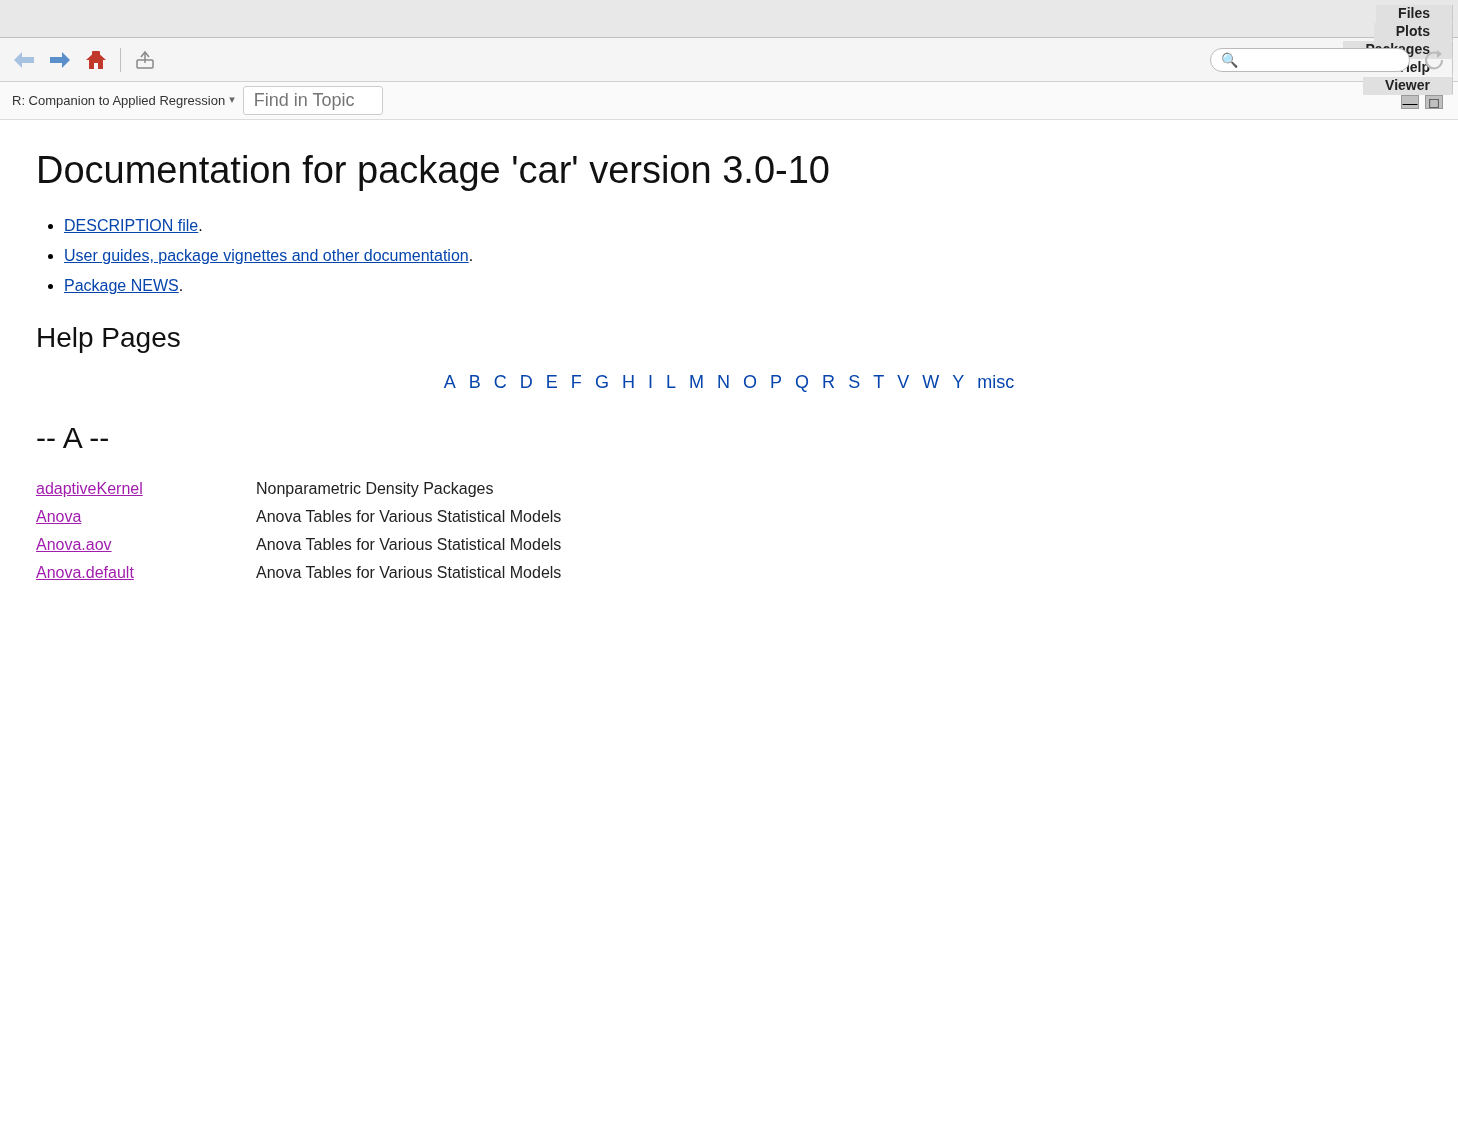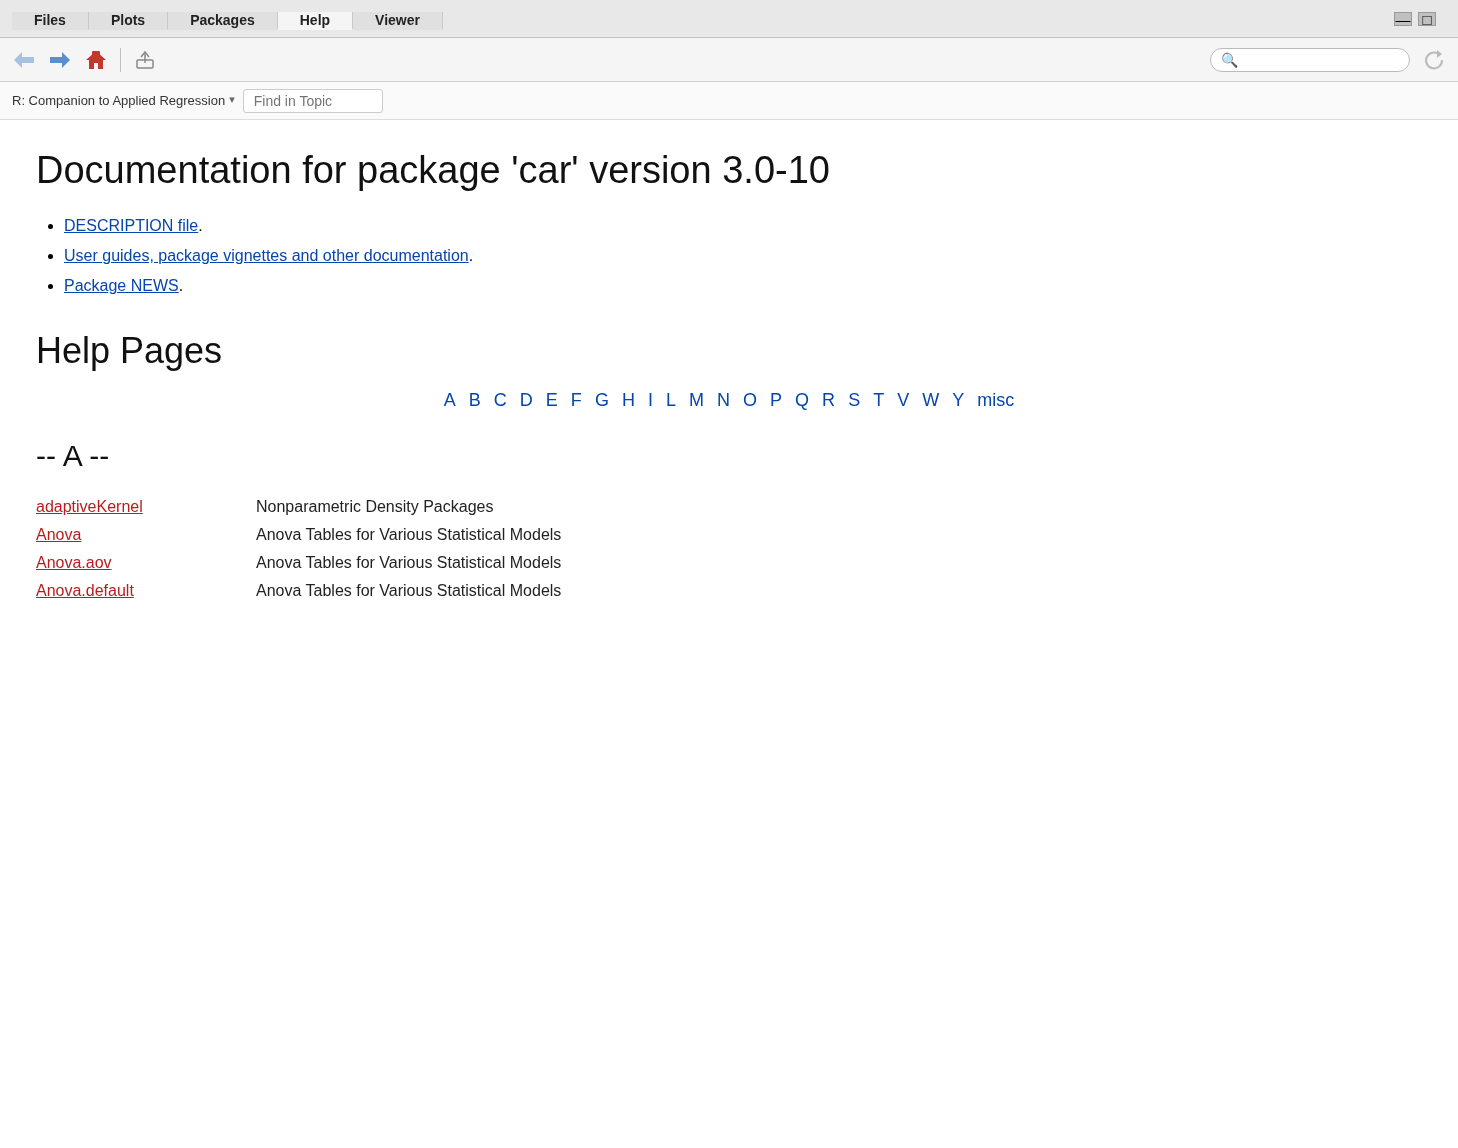--- a/index.html
+++ b/index.html
@@ -1,25 +1,26 @@
 <!DOCTYPE html>
 <html><head>
   <meta charset="utf-8">
   <style>
     * { box-sizing: border-box; margin: 0; padding: 0; }
     body { font-family: -apple-system, BlinkMacSystemFont, 'Segoe UI', Arial, sans-serif; background: #f0f0f0; font-size: 15px; }
 
     
     .tab-bar {
       display: flex;
-      align-items: flex-start;
+      align-items: flex-end;
       background: #e8e8e8;
       border-bottom: 1px solid #c0c0c0;
-      padding: 12px;
+      padding: 5px;
       height: 38px;
+      flex-direction: column;
     }
     .tab {
       padding: 0 22px;
       display: flex;
       align-items: center;
       font-weight: bold;
       font-size: 14px;
       cursor: pointer;
       border-right: 1px solid #c8c8c8;
       background: #e0e0e0;
@@ -117,21 +118,21 @@
       color: #333;
       display: flex;
       align-items: flex-start;
       gap: 4px;
     }
     .breadcrumb-arrow { color: #666; font-size: 11px; }
     .find-input {
       border: 1px solid #ccc;
       border-radius: 3px;
       padding: 3px 10px;
-      font-size: 14px;
+      font-size: 18px;
       color: #999;
       background: white;
       width: 140px;
       outline: none;
     }
 
     
     .content {
       background: white;
       padding: 28px 36px 40px 36px;
@@ -141,27 +142,27 @@
     .page-title {
       font-size: 38px;
       font-weight: normal;
       color: #111;
       margin-bottom: 17px;
       line-height: 1.2;
     }
     .intro-links {
       list-style: disc;
       padding-left: 28px;
-      margin-bottom: 28px;
+      margin-bottom: 20px;
       line-height: 1.9;
     }
     .intro-links li { font-size: 16px; }
     .intro-links a { color: #0645ad; text-decoration: underline; }
     .section-title {
-      font-size: 36px;
+      font-size: 28px;
       font-weight: normal;
       color: #111;
       margin-bottom: 18px;
     }
     .alpha-nav {
       text-align: center;
       margin-bottom: 28px;
       font-size: 18px;
     }
     .alpha-nav a {
@@ -183,21 +184,21 @@
     .help-table td {
       padding: 5px 0;
       font-size: 16px;
       vertical-align: top;
     }
     .help-table td:first-child {
       width: 220px;
       padding-right: 30px;
     }
     .help-table td:first-child a {
-      color: #b91c1c;
+      color: #a21caf;
       text-decoration: underline;
       font-size: 16px;
     }
     .help-table td:last-child {
       color: #222;
     }
   </style>
 </head>
 <body>
 

